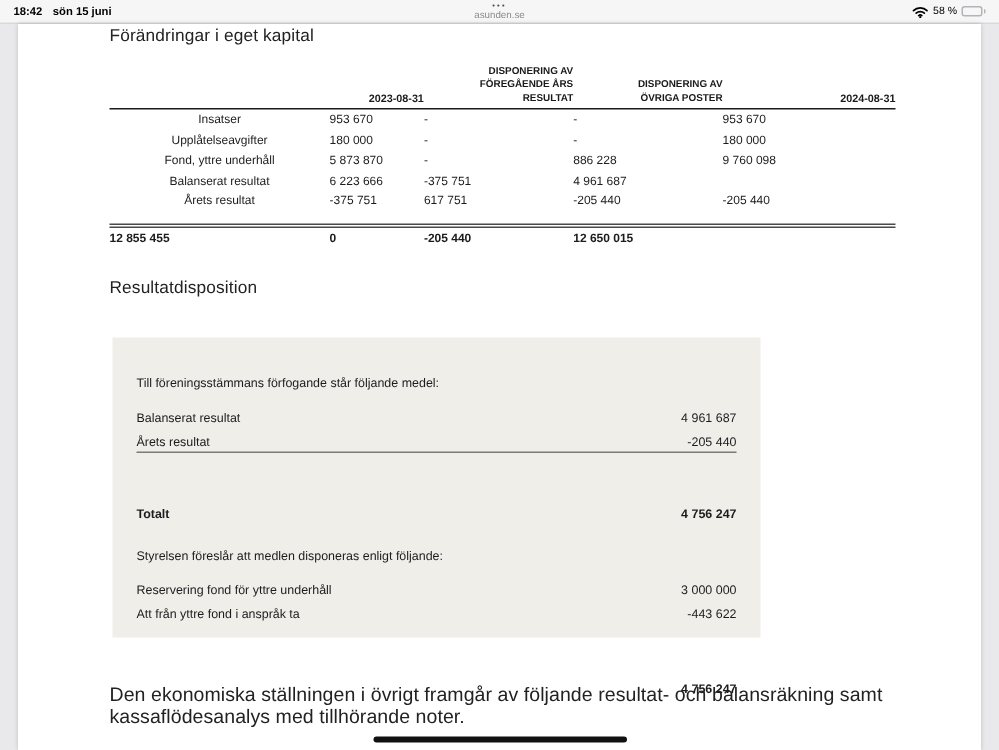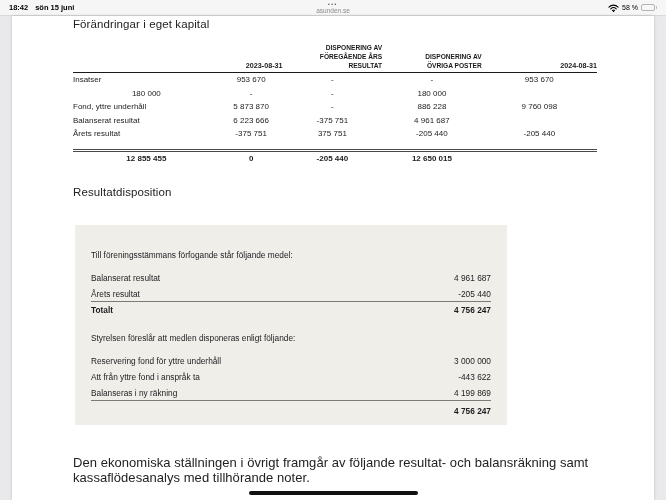--- a/index.html
+++ b/index.html
@@ -29,34 +29,34 @@
 
   .doc-title { font-size:11.5px; font-weight:400; color:#222; letter-spacing:0.1px; }
 
   
   .eq-table { margin-top:3px; }
   .t-grid { display:grid; grid-template-columns:28% 12% 19% 19% 22%; }
   .t-head { align-items:end; padding-bottom:2px; border-bottom:1.5px solid #1a1a1a; min-height:40px; }
   .h-cell { text-align:right; font-weight:700; font-size:6.6px; line-height:9px; color:#1a1a1a; }
   .h-date { font-size:7.2px; }
   .t-row { height:13.6px; line-height:13.6px; font-size:8px; }
-  .t-row .c { text-align:center; white-space:nowrap; }
-  .t-row .c0 { text-align:left; }
+  .t-row .c { text-align:left; white-space:nowrap; }
+  .t-row .c0 { text-align:center; }
   .double-rule { margin-top:8px; height:3px; border-top:1px solid #4a4a4a; border-bottom:1px solid #4a4a4a; }
   .t-total { font-weight:700; height:14px; line-height:14px; }
 
   .doc-title2 { margin-top:20px; }
 
   
   .dispo-box { margin-top:27px; margin-left:2px; width:432px; height:200px;
     background:#efeee9; padding:24px 16px 0 16px; font-size:8.3px; color:#1c1c1e; }
   .box-intro { font-size:8.3px; margin-bottom:9px; line-height:12px; }
   .box-row { display:flex; justify-content:space-between; height:16px; line-height:16px; white-space:nowrap; }
   .box-row.rule { border-bottom:1px solid #7b7b77; }
-  .box-row.bold { font-weight:700; }
+  .box-row.bold { font-weight:700;margin-top:32px; }
   .box-gap { height:14px; }
   .box-gap-sm { height:2px; }
 
   .doc-footer { margin-top:30px; font-size:13px; color:#222; letter-spacing:0.05px; }
 
   
   .home-indicator { position:absolute; left:249px; top:491px; width:169px; height:4px;
     background:#111; border-radius:2.5px; }
 
   .wifi-svg { display:block; }
@@ -114,20 +114,21 @@
         </div>
 
         <div class="t-grid t-row">
           <div class="c c0">Insatser</div>
           <div class="c">953 670</div>
           <div class="c">-</div>
           <div class="c">-</div>
           <div class="c">953 670</div>
         </div>
         <div class="t-grid t-row">
+          <div class="c c0">Upplåtelseavgifter</div>
           <div class="c">180 000</div>
           <div class="c">-</div>
           <div class="c">-</div>
           <div class="c">180 000</div>
         </div>
         <div class="t-grid t-row">
           <div class="c c0">Fond, yttre underhåll</div>
           <div class="c">5 873 870</div>
           <div class="c">-</div>
           <div class="c">886 228</div>
@@ -135,21 +136,21 @@
         </div>
         <div class="t-grid t-row">
           <div class="c c0">Balanserat resultat</div>
           <div class="c">6 223 666</div>
           <div class="c">-375 751</div>
           <div class="c">4 961 687</div>
         </div>
         <div class="t-grid t-row">
           <div class="c c0">Årets resultat</div>
           <div class="c">-375 751</div>
-          <div class="c">375 751</div>
+          <div class="c">617 751</div>
           <div class="c">-205 440</div>
           <div class="c">-205 440</div>
         </div>
 
         <div class="double-rule"></div>
 
         <div class="t-grid t-row t-total">
           <div class="c">12 855 455</div>
           <div class="c">0</div>
           <div class="c">-205 440</div>
@@ -179,24 +180,20 @@
         <div class="box-intro">Styrelsen föreslår att medlen disponeras enligt följande:</div>
 
         <div class="box-row">
           <span>Reservering fond för yttre underhåll</span>
           <span>3 000 000</span>
         </div>
         <div class="box-row">
           <span>Att från yttre fond i anspråk ta</span>
           <span>-443 622</span>
         </div>
-        <div class="box-row rule">
-          <span>Balanseras i ny räkning</span>
-          <span>4 199 869</span>
-        </div>
         <div class="box-gap-sm"></div>
         <div class="box-row bold">
           <span></span>
           <span>4 756 247</span>
         </div>
       </div>
 
       <div class="doc-footer">Den ekonomiska ställningen i övrigt framgår av följande resultat- och balansräkning samt kassaflödesanalys med tillhörande noter.</div>
 
     </div>

